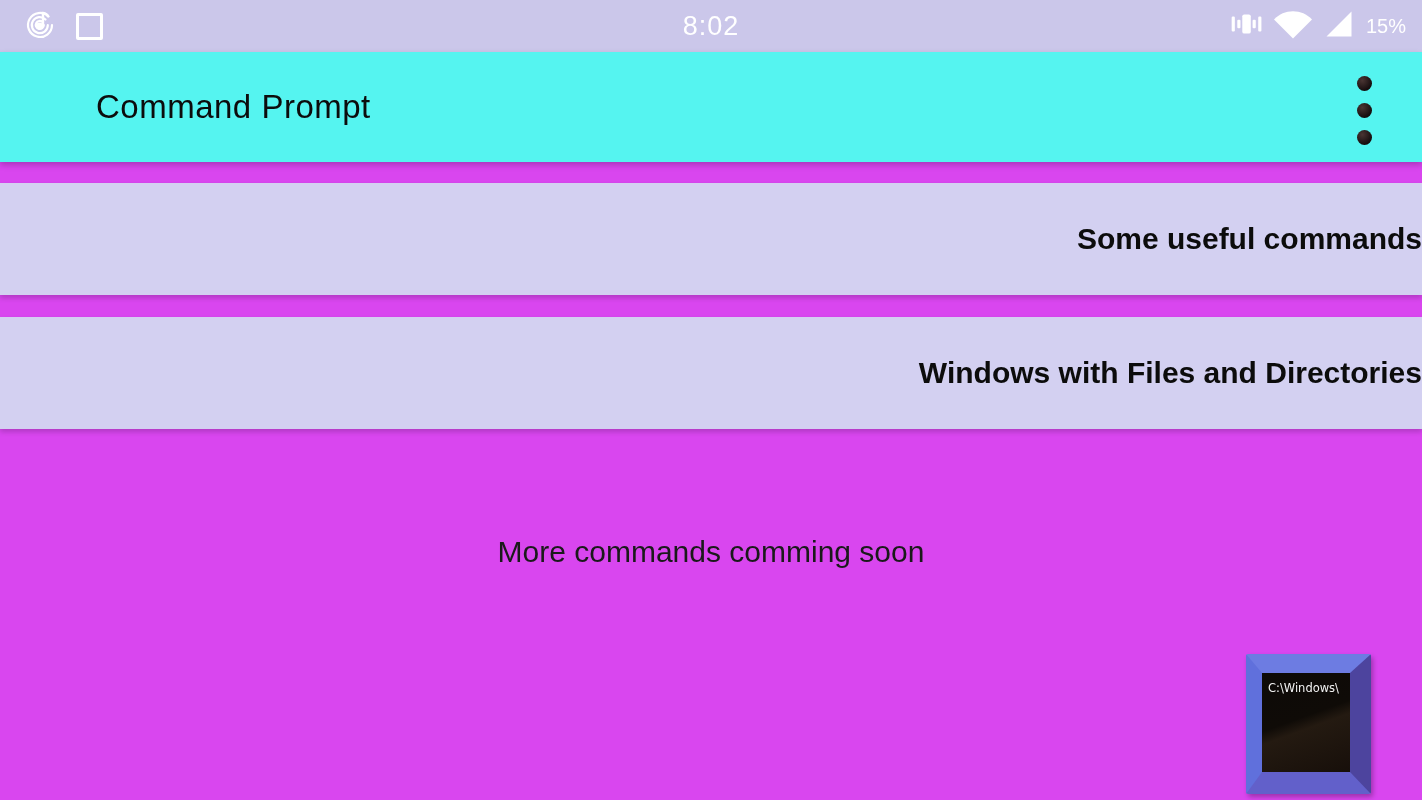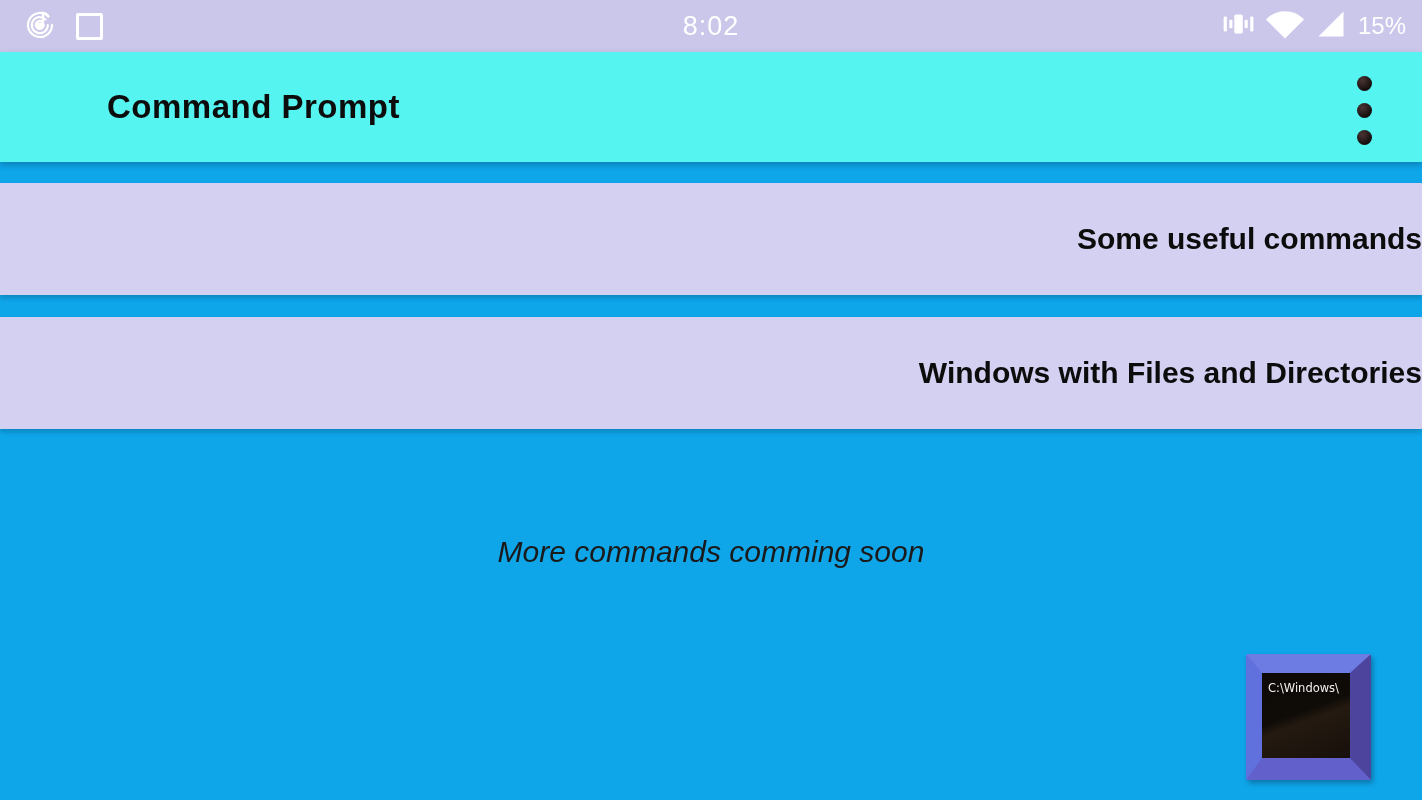--- a/index.html
+++ b/index.html
@@ -1,48 +1,48 @@
 <!DOCTYPE html>
 <html><head>
 <meta charset="utf-8">
 <style>
   html,body{margin:0;padding:0;background:#ffffff;}
   #screen{
     position:relative;width:1422px;height:800px;overflow:hidden;
-    background:#0ea5e9;font-family:"Liberation Sans","DejaVu Sans",sans-serif;
+    background:#d946ef;font-family:"Liberation Sans","DejaVu Sans",sans-serif;
   }
   
   .status-bar{
     position:absolute;left:0;top:0;width:1422px;height:52px;
     background:#cbc7ea;color:#ffffff;
   }
   .status-left{
     position:absolute;left:22px;top:0;height:52px;
     display:flex;align-items:center;gap:18px;
   }
   .status-time{
     position:absolute;left:50%;top:0;transform:translateX(-50%);
     line-height:52px;font-size:27px;font-weight:500;color:#ffffff;letter-spacing:1px;
   }
   .status-right{
     position:absolute;right:16px;top:0;height:52px;
     display:flex;align-items:center;gap:9px;
   }
-  .battery-pct{font-size:24px;color:#ffffff;margin-left:2px;}
+  .battery-pct{font-size:20px;color:#ffffff;margin-left:2px;}
   .square-icon{
     width:27px;height:27px;border:3px solid #ffffff;border-radius:2px;box-sizing:border-box;
   }
   
   .app-bar{
     position:absolute;left:0;top:52px;width:1422px;height:110px;
     background:#55f4f0;box-shadow:0 3px 6px rgba(0,0,0,0.22);
   }
   .app-title{
-    position:absolute;left:107px;top:0;height:110px;display:flex;align-items:center;
-    font-size:33px;font-weight:bold;color:#0c0c0c;letter-spacing:0.5px;
+    position:absolute;left:96px;top:0;height:110px;display:flex;align-items:center;
+    font-size:33px;font-weight:normal;color:#0c0c0c;letter-spacing:0.5px;
   }
   .overflow-menu{
     position:absolute;right:38px;top:20px;width:40px;height:76px;
     display:flex;flex-direction:column;align-items:center;justify-content:center;gap:12px;
     cursor:pointer;
   }
   .overflow-menu .dot{
     width:15px;height:15px;border-radius:50%;
     background:radial-gradient(circle at 35% 30%,#4a3533,#150d0e 70%);
   }
@@ -51,25 +51,25 @@
     position:absolute;left:0;width:1422px;height:112px;
     background:#d3d0f1;box-shadow:0 3px 5px rgba(0,0,0,0.18);
     display:flex;align-items:center;justify-content:flex-end;
   }
   .section-bar.first{top:183px;}
   .section-bar.second{top:317px;}
   .section-label{font-size:30px;font-weight:bold;color:#0c0c0c;}
   
   .footer-note{
     position:absolute;left:0;top:535px;width:1422px;text-align:center;
-    font-size:30px;font-weight:400;color:#1a1a1a;font-style:italic;
+    font-size:30px;font-weight:400;color:#1a1a1a;
   }
   
   .term-icon{
-    position:absolute;left:1246px;top:654px;width:125px;height:126px;
+    position:absolute;left:1246px;top:654px;width:125px;height:140px;
     box-shadow:2px 3px 5px rgba(0,0,0,0.28);border-radius:2px;text-decoration:underline;
   }
   .term-frame{
     position:absolute;inset:0;box-sizing:border-box;
     border-style:solid;
     border-width:19px 21px 22px 16px;
     border-top-color:#6d7ce2;
     border-left-color:#6070dc;
     border-right-color:#4d449e;
     border-bottom-color:#6260ca;

